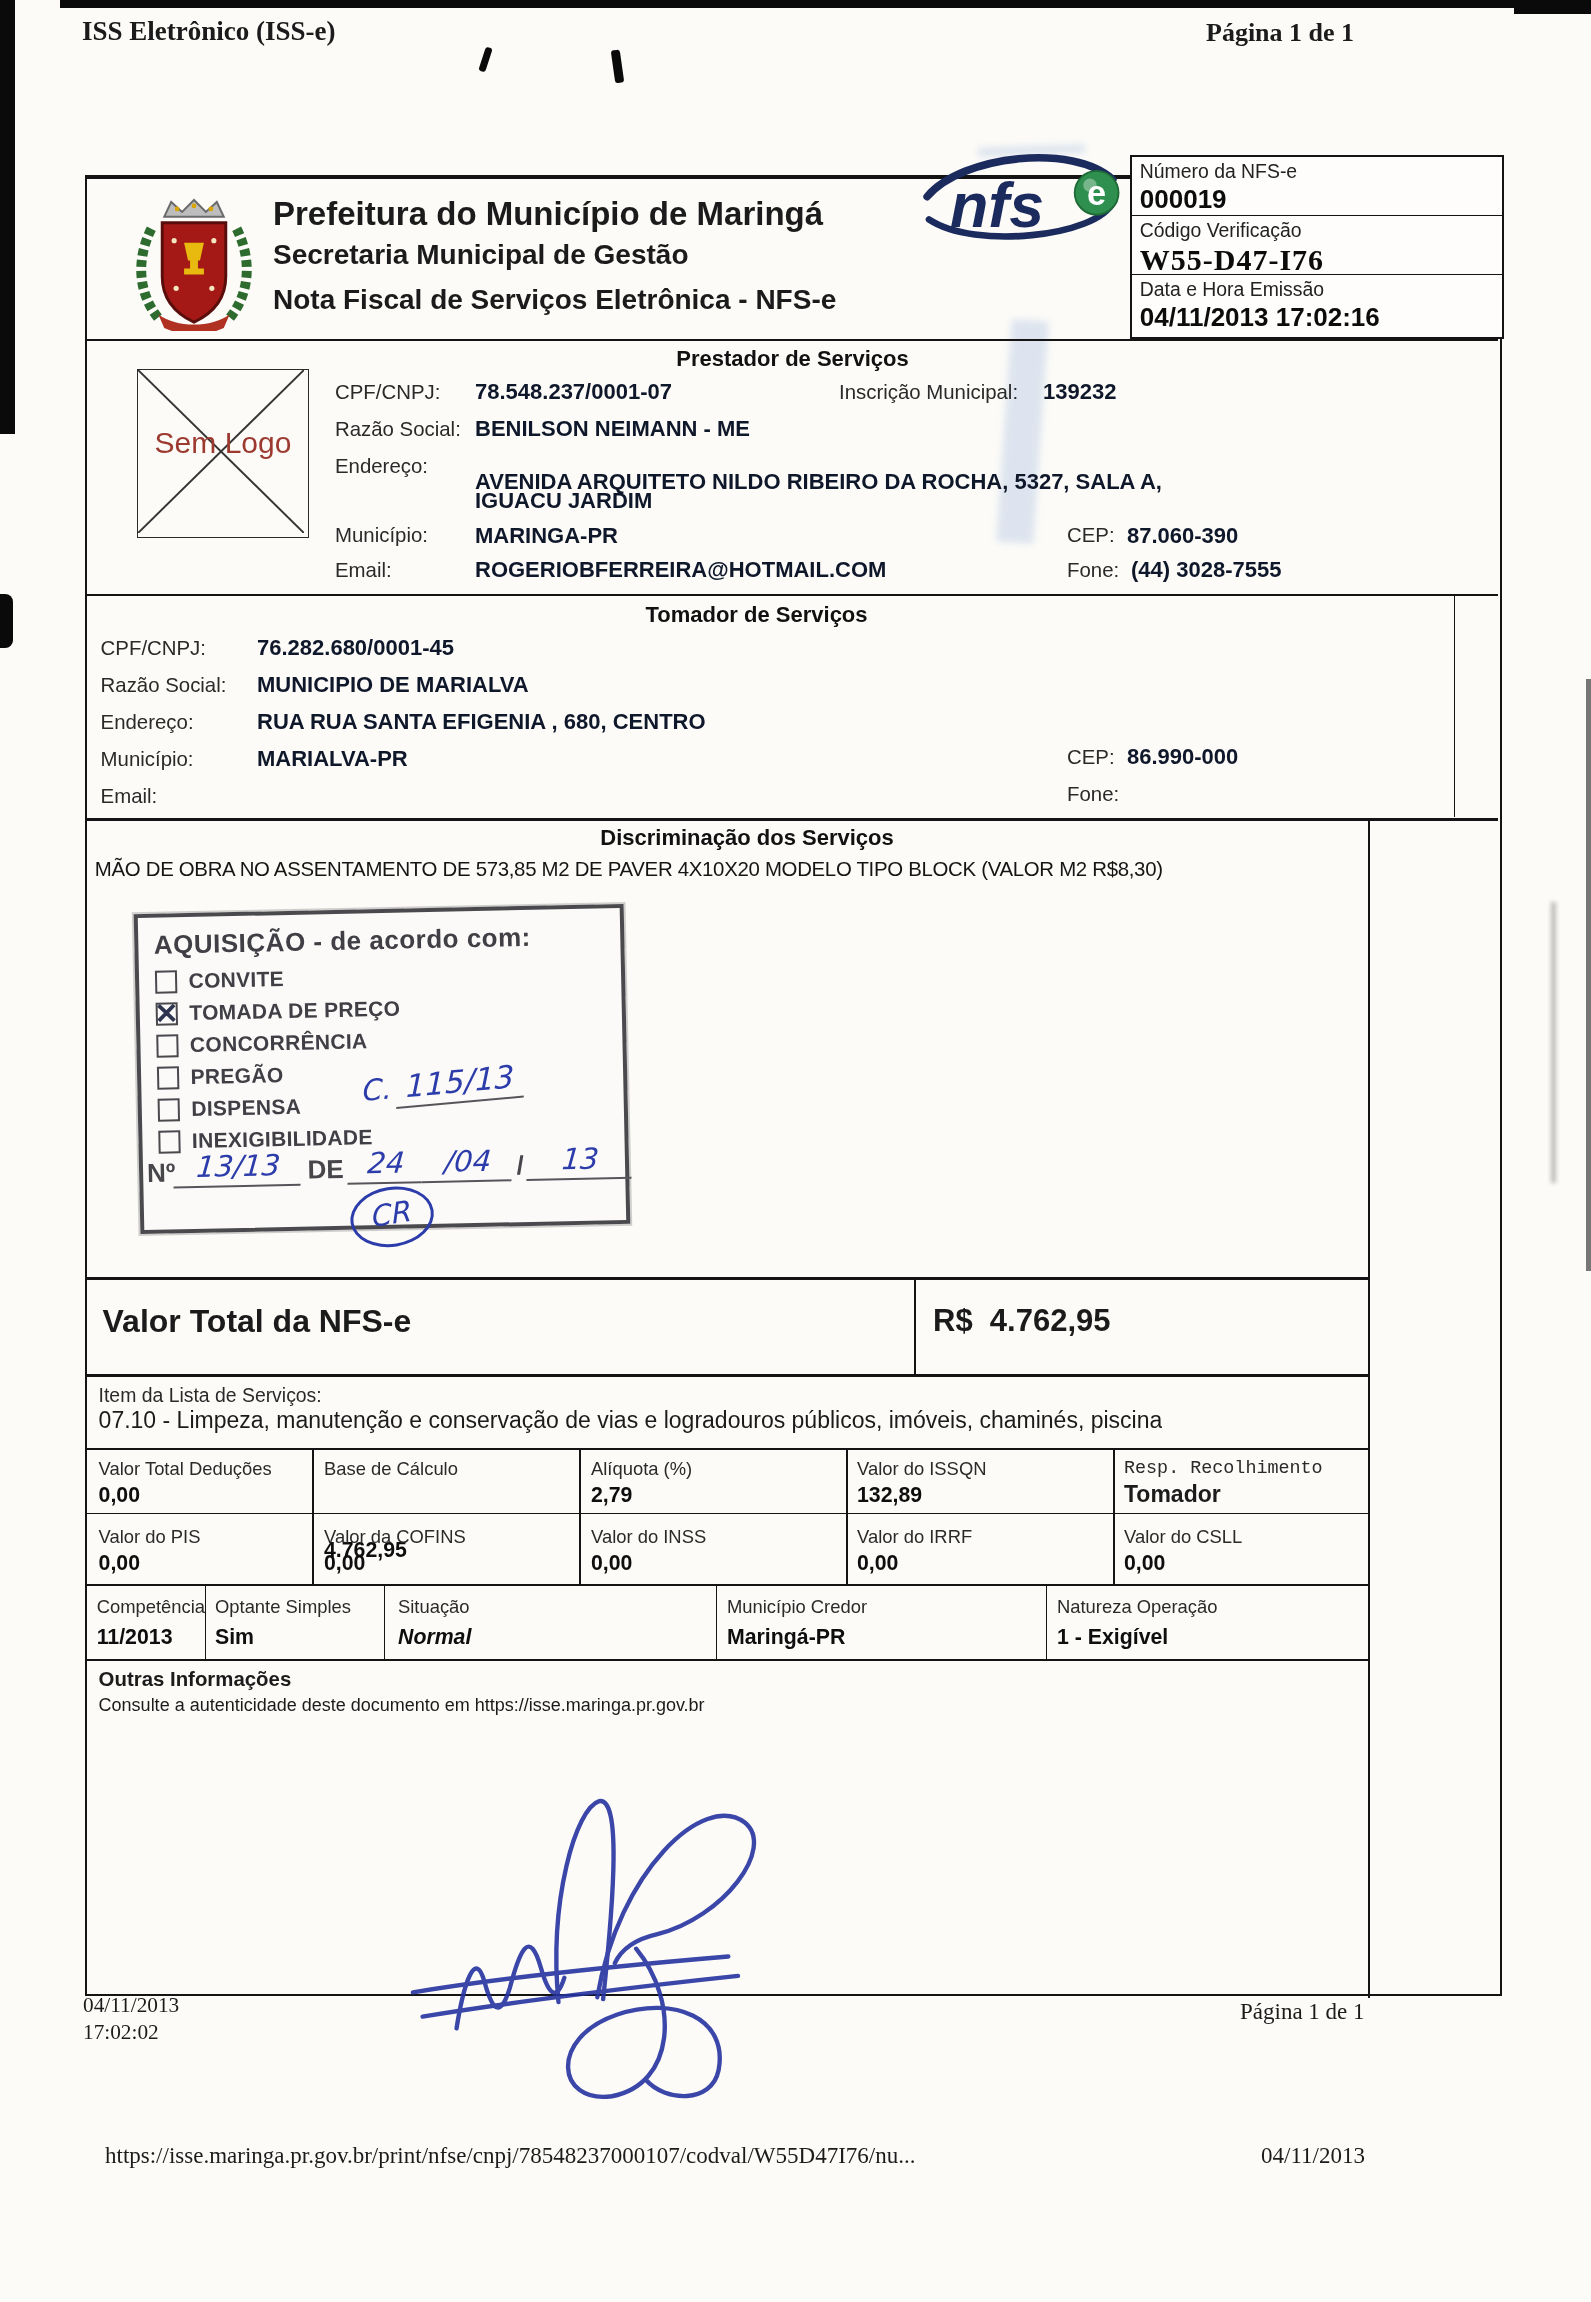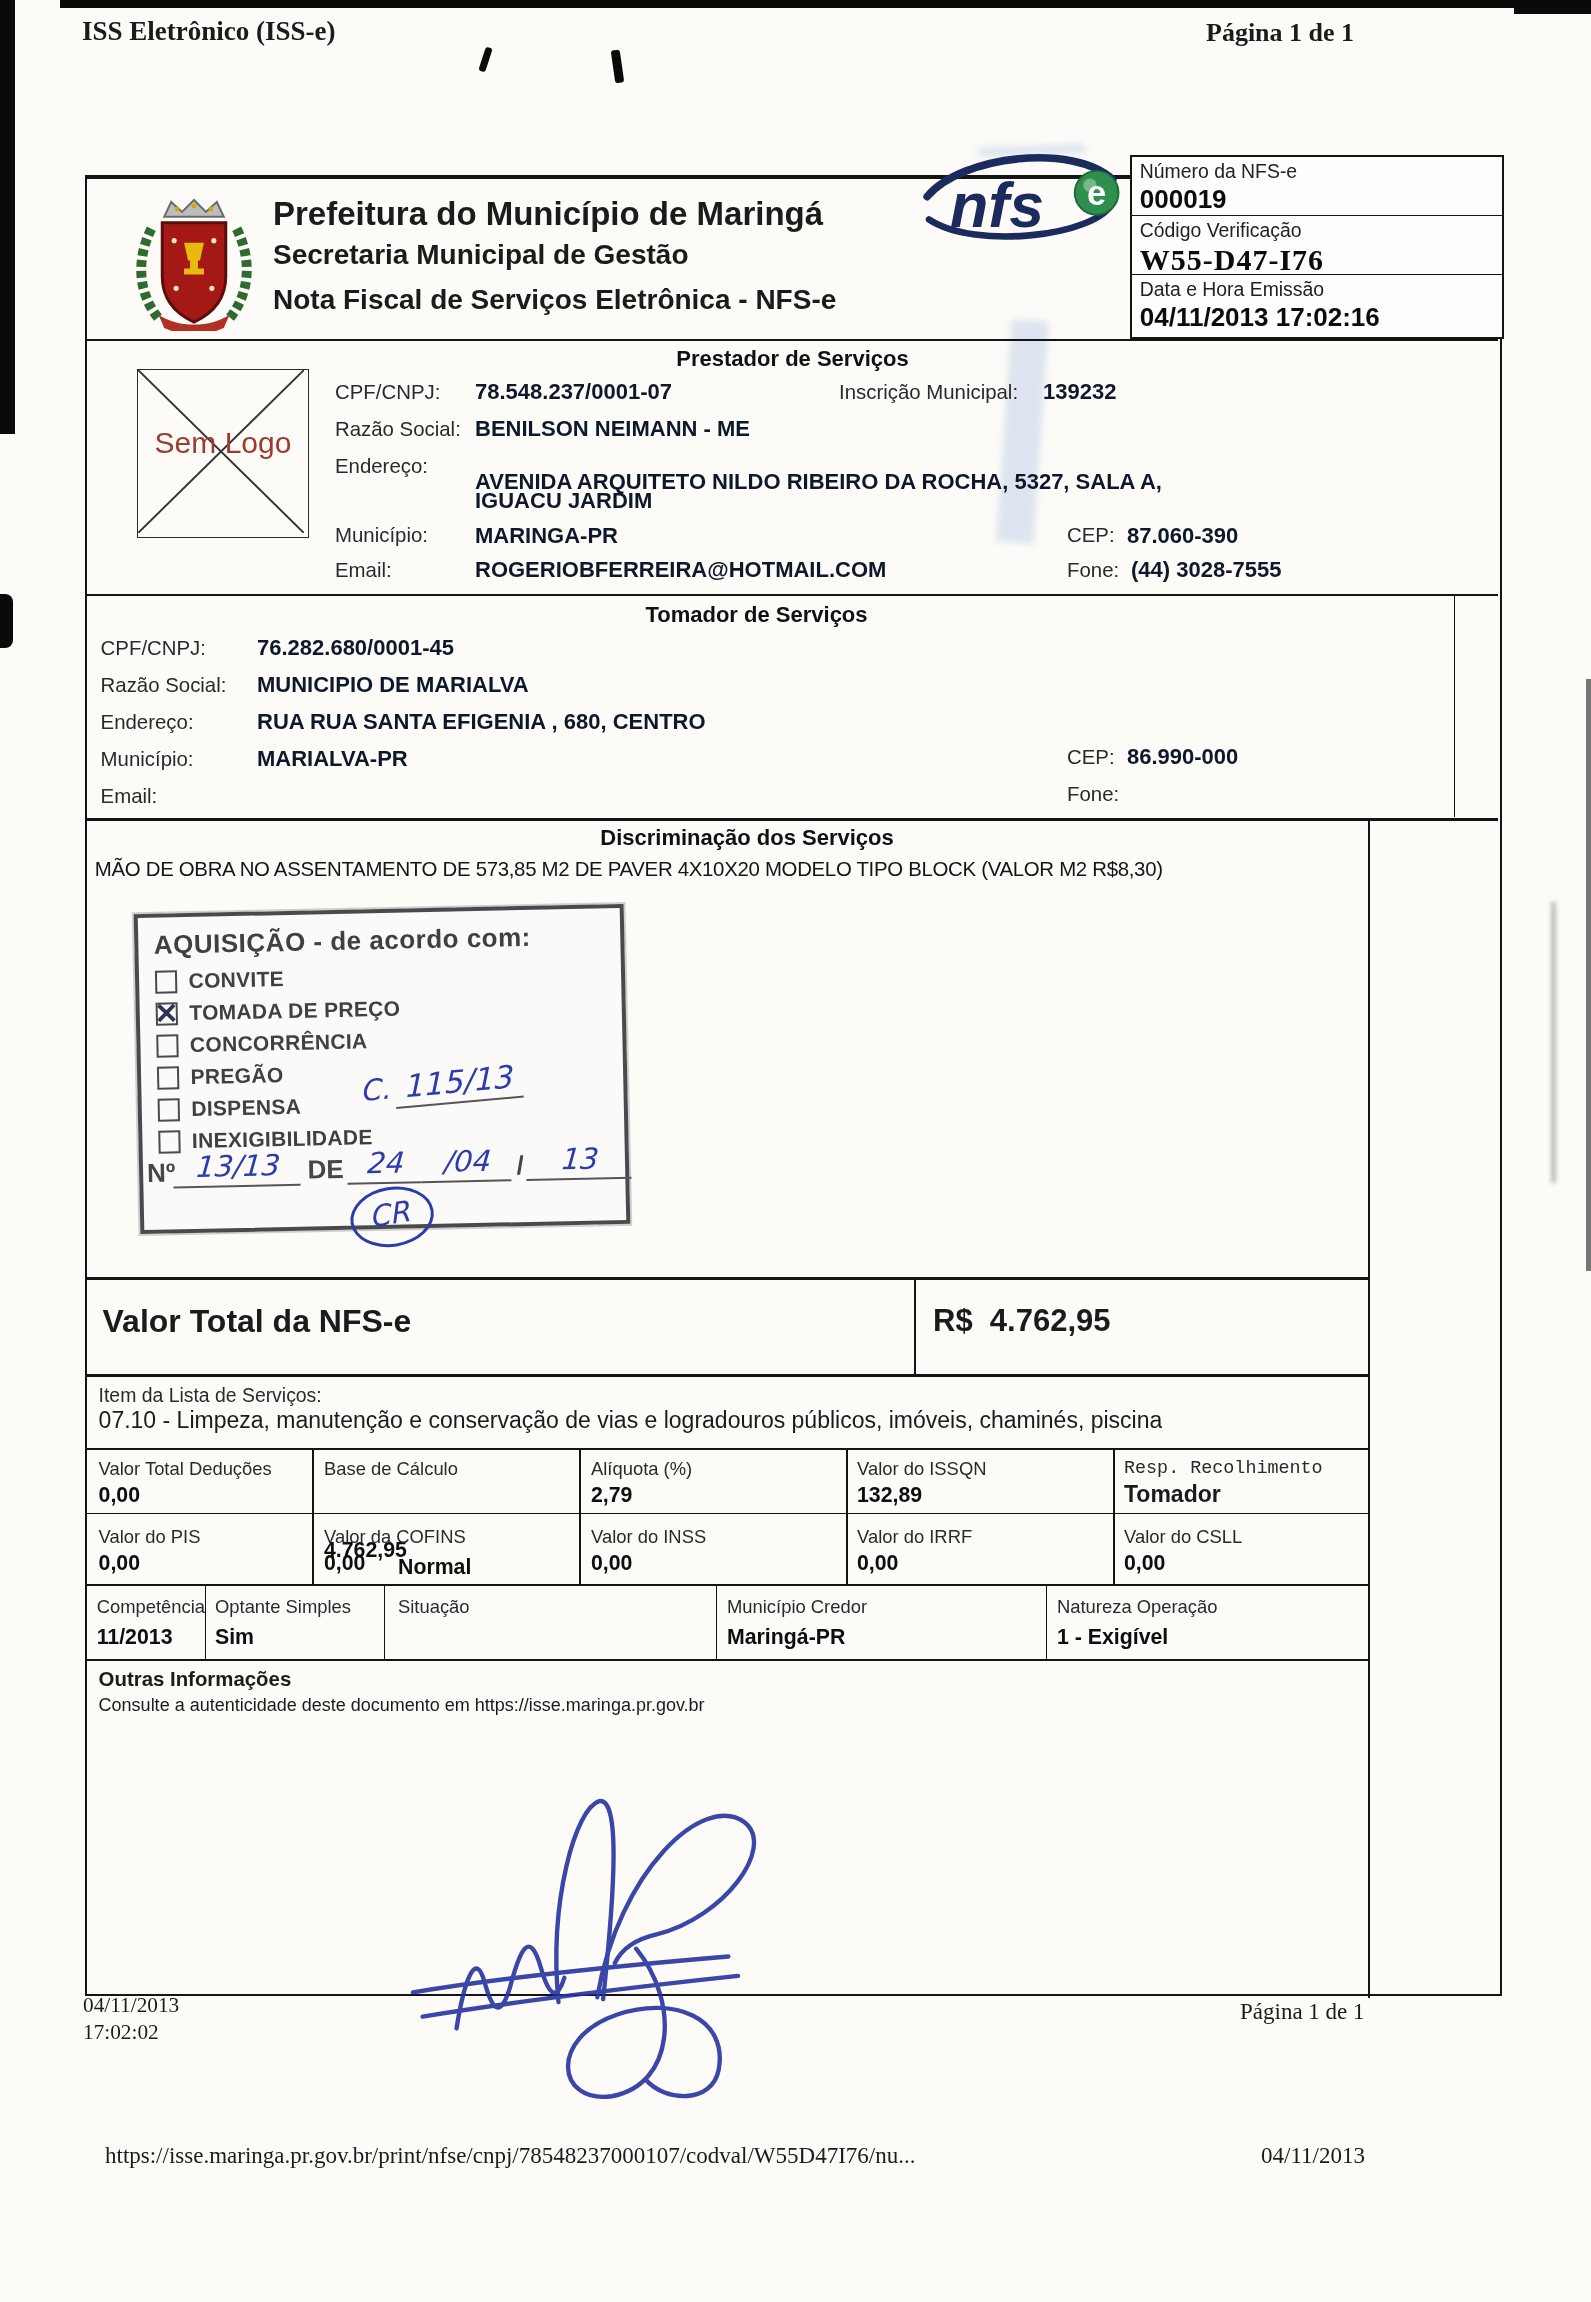--- a/index.html
+++ b/index.html
@@ -268,21 +268,21 @@
     <div class="vline" style="left:118px;top:1405px;height:75px;border-left-width:1.9px;"></div>
     <div class="vline" style="left:297px;top:1405px;height:75px;border-left-width:1.9px;"></div>
     <div class="vline" style="left:629px;top:1405px;height:75px;border-left-width:1.9px;"></div>
     <div class="vline" style="left:959px;top:1405px;height:75px;border-left-width:1.9px;"></div>
 
     <div class="abs sml" style="left:9.7px;top:1417px;">Competência</div>
     <div class="abs gval" style="left:9.7px;top:1446px;">11/2013</div>
     <div class="abs sml" style="left:128px;top:1417px;">Optante Simples</div>
     <div class="abs gval" style="left:128px;top:1446px;">Sim</div>
     <div class="abs sml" style="left:311px;top:1417px;">Situação</div>
-    <div class="abs gval" style="left:311px;top:1376px;">Normal</div>
+    <div class="abs gval" style="left:311px;top:1446px;font-style:italic;">Normal</div>
     <div class="abs sml" style="left:640px;top:1417px;">Município Credor</div>
     <div class="abs gval" style="left:640px;top:1446px;">Maringá-PR</div>
     <div class="abs sml" style="left:970px;top:1417px;">Natureza Operação</div>
     <div class="abs gval" style="left:970px;top:1446px;">1 - Exigível</div>
 
     <div class="hline" style="left:0;top:1480px;width:1281px;"></div>
 
     <div class="abs b" style="left:11.6px;top:1489px;font-size:20.4px;">Outras Informações</div>
     <div class="abs" style="left:11.6px;top:1516px;font-size:18px;">Consulte a autenticidade deste documento em https://isse.maringa.pr.gov.br</div>
   </div>

